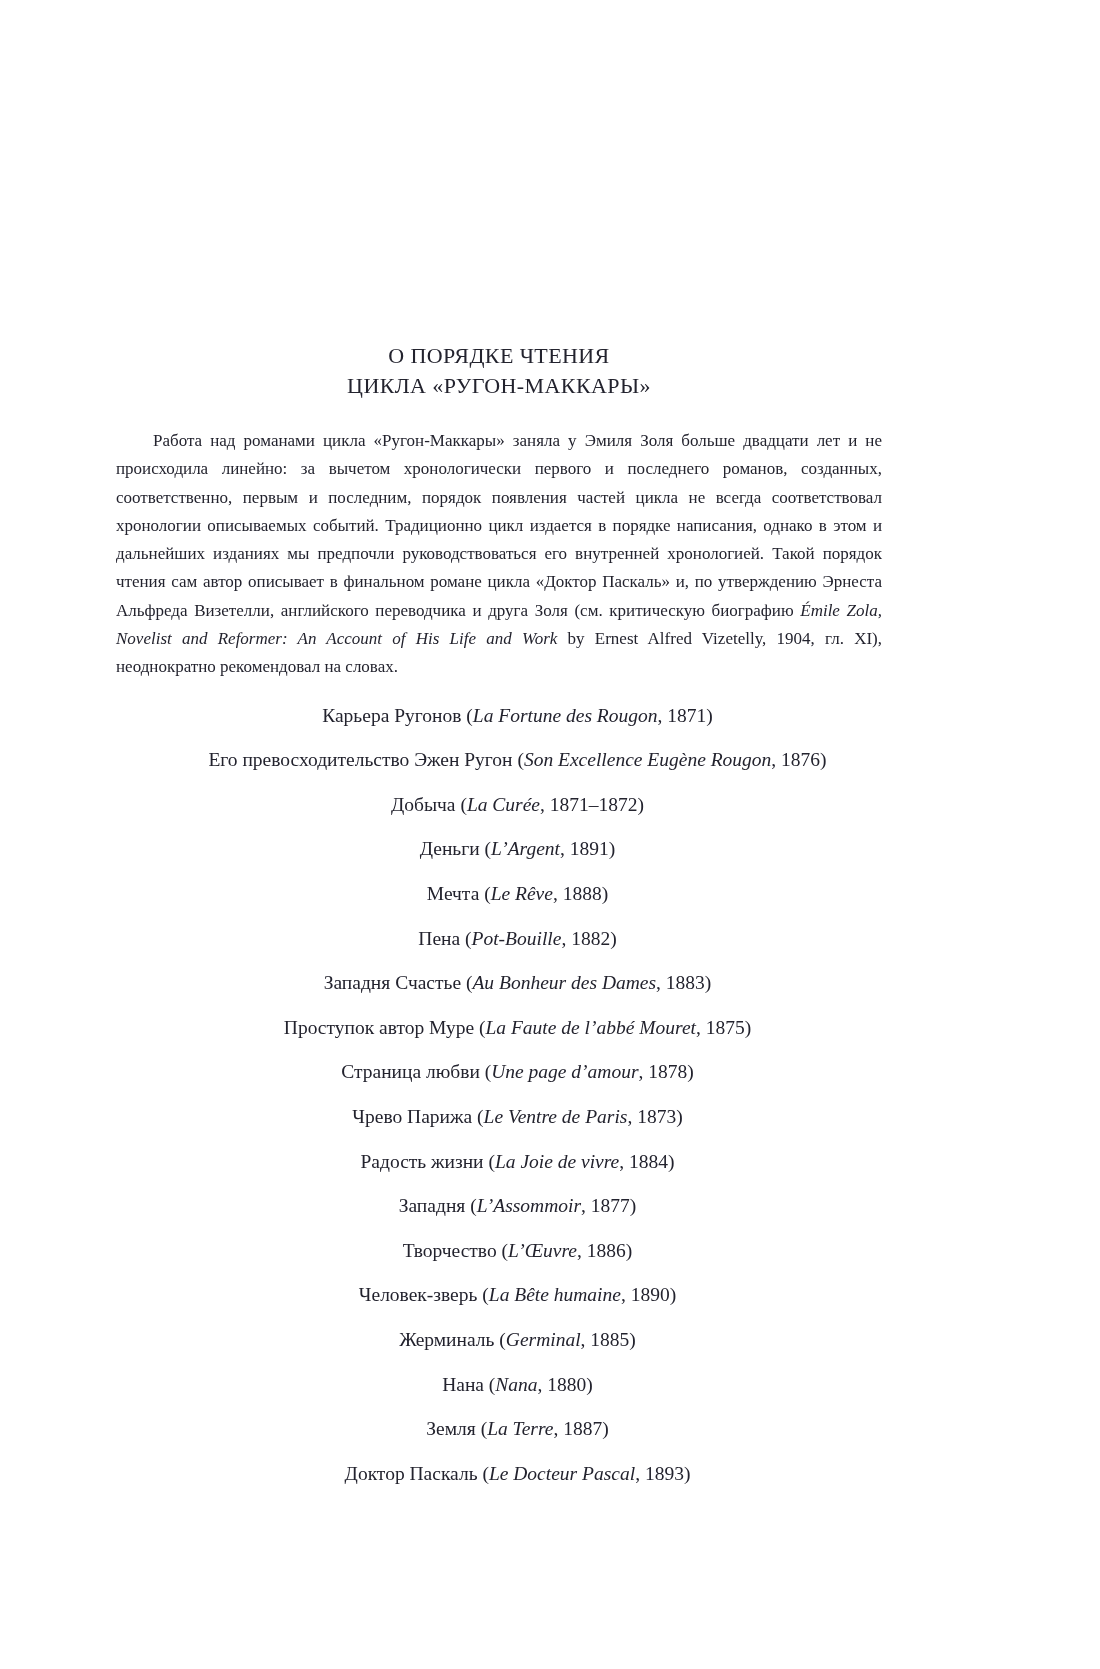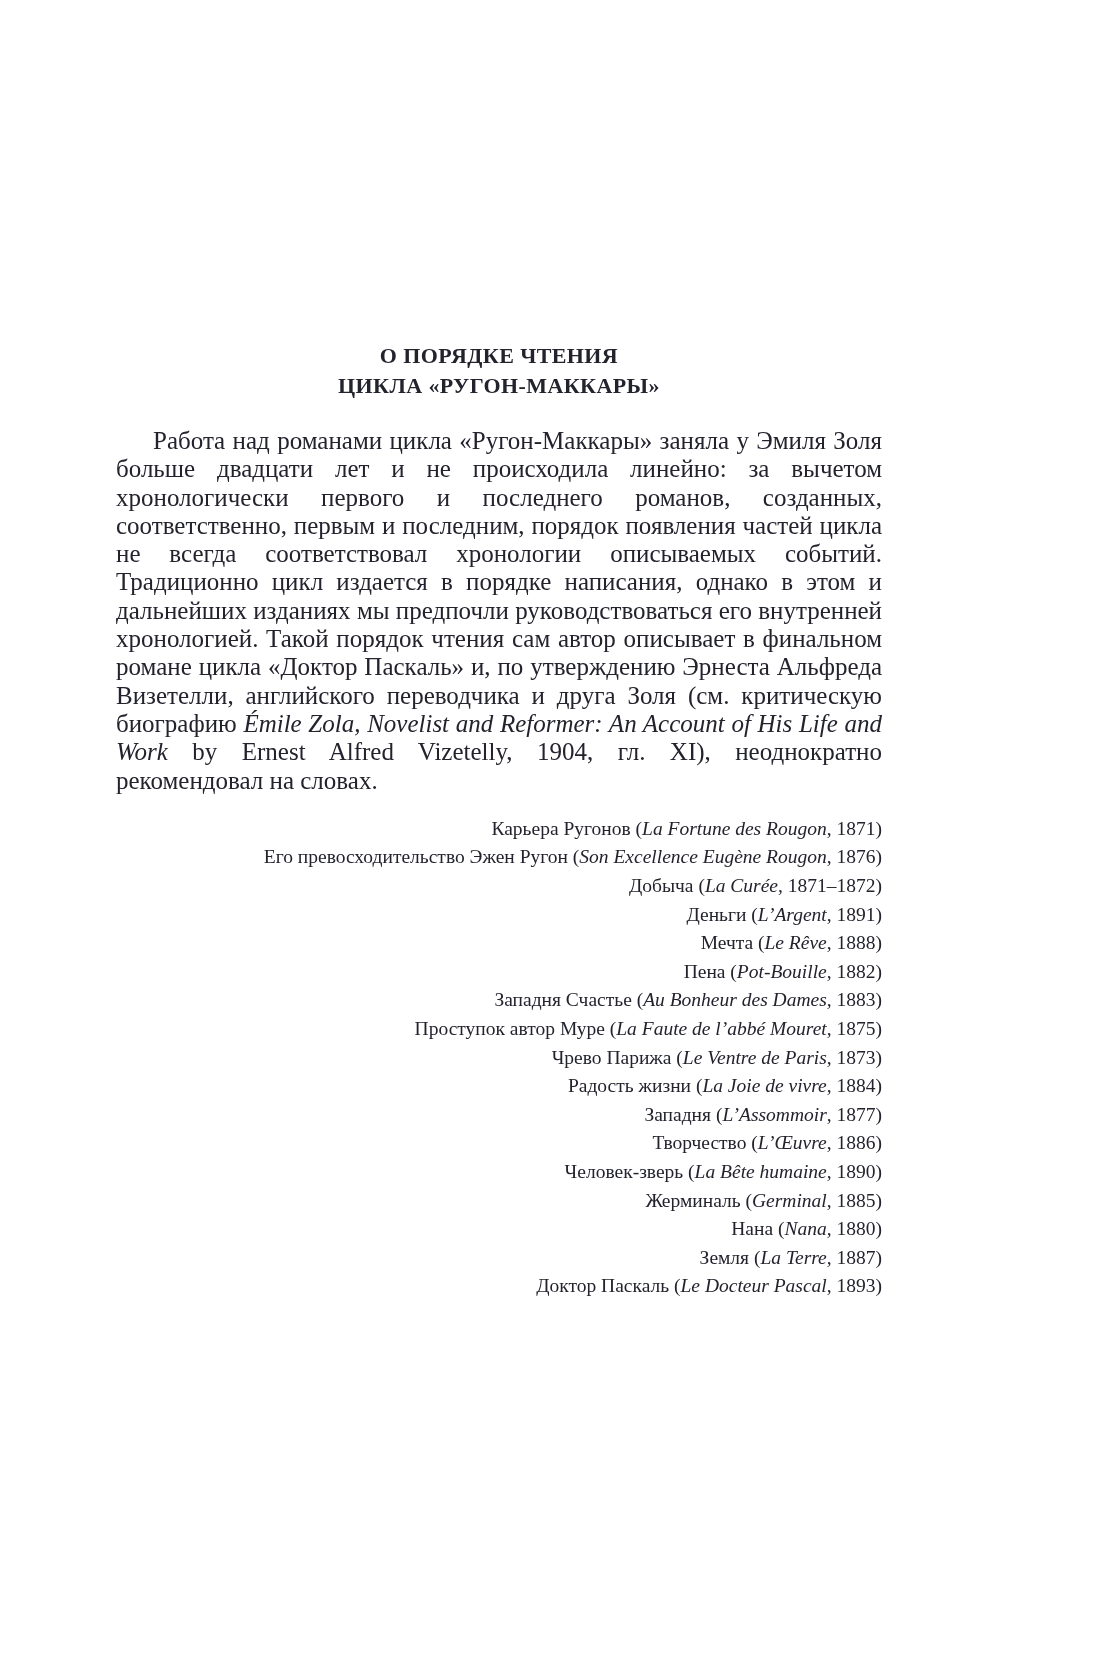--- a/index.html
+++ b/index.html
@@ -18,39 +18,39 @@
   .text-block {
     position: absolute;
     left: 116px;
     top: 341px;
     width: 766px;
   }
   .chapter-title {
     text-align: center;
     font-size: 22px;
     line-height: 30px;
-    font-weight: 700;
+    font-weight: 400;
     letter-spacing: 0.4px;
     margin: 0 0 26px 0;
   }
   .lead-paragraph {
     margin: 0;
-    font-size: 25px;
+    font-size: 17px;
     line-height: 28.3px;
     text-align: justify;
     text-indent: 37px;
   }
   .book-list {
     margin-top: 20px;
   }
   .book {
-    margin: 0;
+    margin: 16px;
     font-size: 19.5px;
     line-height: 28.6px;
-    text-align: right;
+    text-align: center;
     text-indent: 37px;
   }
   .book i, .lead-paragraph i {
     font-style: italic;
   }
 </style>
 </head>
 <body>
 
 <div class="text-block">
@@ -64,20 +64,21 @@
 
   <div class="book-list">
     <p class="book"><span>Карьера Ругонов (</span><i>La Fortune des Rougon</i><span>, 1871)</span></p>
     <p class="book"><span>Его превосходительство Эжен Ругон (</span><i>Son Excellence Eugène Rougon</i><span>, 1876)</span></p>
     <p class="book"><span>Добыча (</span><i>La Curée</i><span>, 1871–1872)</span></p>
     <p class="book"><span>Деньги (</span><i>L’Argent</i><span>, 1891)</span></p>
     <p class="book"><span>Мечта (</span><i>Le Rêve</i><span>, 1888)</span></p>
     <p class="book"><span>Пена (</span><i>Pot-Bouille</i><span>, 1882)</span></p>
     <p class="book"><span>Западня Счастье (</span><i>Au Bonheur des Dames</i><span>, 1883)</span></p>
     <p class="book"><span>Проступок автор Муре (</span><i>La Faute de l’abbé Mouret</i><span>, 1875)</span></p>
+    <p class="book"><span>Страница любви (</span><i>Une page d’amour</i><span>, 1878)</span></p>
     <p class="book"><span>Чрево Парижа (</span><i>Le Ventre de Paris</i><span>, 1873)</span></p>
     <p class="book"><span>Радость жизни (</span><i>La Joie de vivre</i><span>, 1884)</span></p>
     <p class="book"><span>Западня (</span><i>L’Assommoir</i><span>, 1877)</span></p>
     <p class="book"><span>Творчество (</span><i>L’Œuvre</i><span>, 1886)</span></p>
     <p class="book"><span>Человек-зверь (</span><i>La Bête humaine</i><span>, 1890)</span></p>
     <p class="book"><span>Жерминаль (</span><i>Germinal</i><span>, 1885)</span></p>
     <p class="book"><span>Нана (</span><i>Nana</i><span>, 1880)</span></p>
     <p class="book"><span>Земля (</span><i>La Terre</i><span>, 1887)</span></p>
     <p class="book"><span>Доктор Паскаль (</span><i>Le Docteur Pascal</i><span>, 1893)</span></p>
   </div>

